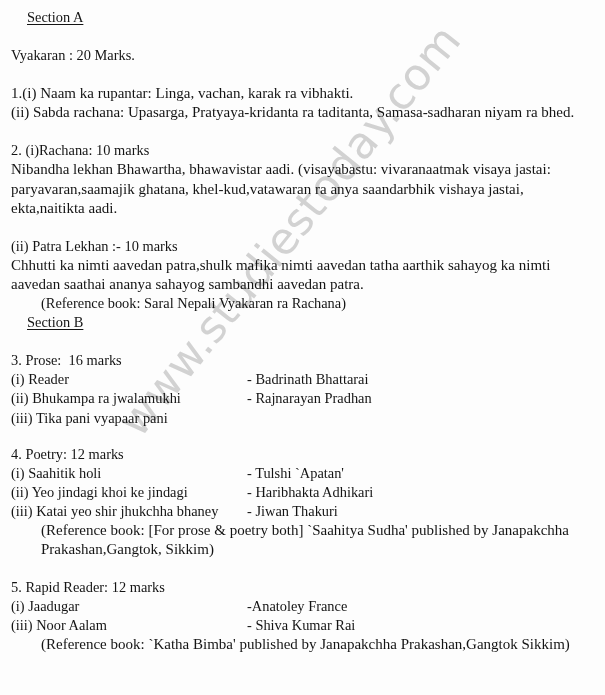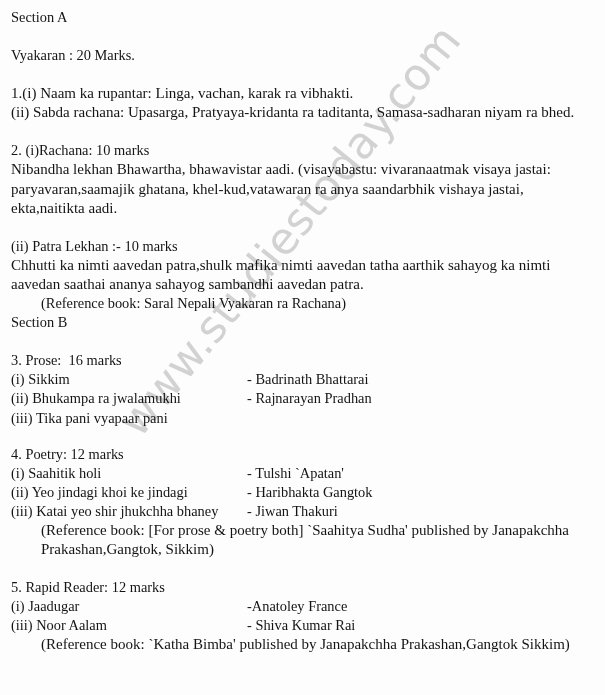--- a/index.html
+++ b/index.html
@@ -46,21 +46,21 @@
     z-index: 2;
     padding: 8px 10px 0 11px;
   }
 
   .line {
     font-size: 14.4px;
     line-height: 19.1px;
     white-space: pre-wrap;
   }
 
-  .u { text-underline-offset: 1.5px; }
+  .u { text-decoration: underline; text-underline-offset: 1.5px; margin-left: 16px; }
   .b { font-weight: normal; margin-left: 30px; }
 
   .gap-lg { height: 19px; }
   .gap-sm { height: 17px; }
 
   
   .row {
     display: flex;
     font-size: 14.4px;
     line-height: 19.1px;
@@ -114,41 +114,41 @@
     <div class="para">Chhutti ka nimti aavedan patra,shulk mafika nimti aavedan tatha aarthik sahayog ka nimti
 aavedan saathai ananya sahayog sambandhi aavedan patra.</div>
     <div class="line b">(Reference book: Saral Nepali Vyakaran ra Rachana)</div>
 
     <div class="line u">Section B</div>
 
     <div class="gap-lg"></div>
 
     <div class="line">3. Prose:  16 marks</div>
     <div class="row">
-      <span class="work">(i) Sikkim</span>
+      <span class="work">(i) Reader</span>
       <span class="author">- Badrinath Bhattarai</span>
     </div>
     <div class="row">
       <span class="work">(ii) Bhukampa ra jwalamukhi</span>
       <span class="author">- Rajnarayan Pradhan</span>
     </div>
     <div class="row">
       <span class="work">(iii) Tika pani vyapaar pani</span>
     </div>
 
     <div class="gap-sm"></div>
 
     <div class="line">4. Poetry: 12 marks</div>
     <div class="row">
       <span class="work">(i) Saahitik holi</span>
       <span class="author">- Tulshi `Apatan'</span>
     </div>
     <div class="row">
       <span class="work">(ii) Yeo jindagi khoi ke jindagi</span>
-      <span class="author">- Haribhakta Gangtok</span>
+      <span class="author">- Haribhakta Adhikari</span>
     </div>
     <div class="row">
       <span class="work">(iii) Katai yeo shir jhukchha bhaney</span>
       <span class="author">- Jiwan Thakuri</span>
     </div>
     <div class="para b">(Reference book: [For prose &amp; poetry both] `Saahitya  Sudha' published by
 Janapakchha Prakashan,Gangtok, Sikkim)</div>
 
     <div class="gap-lg"></div>
 

